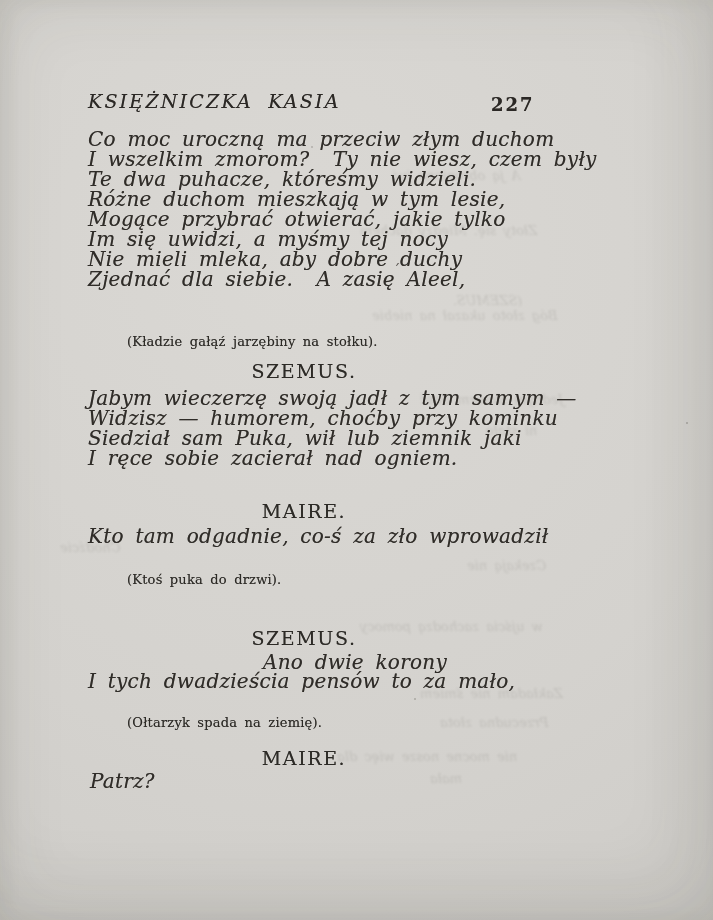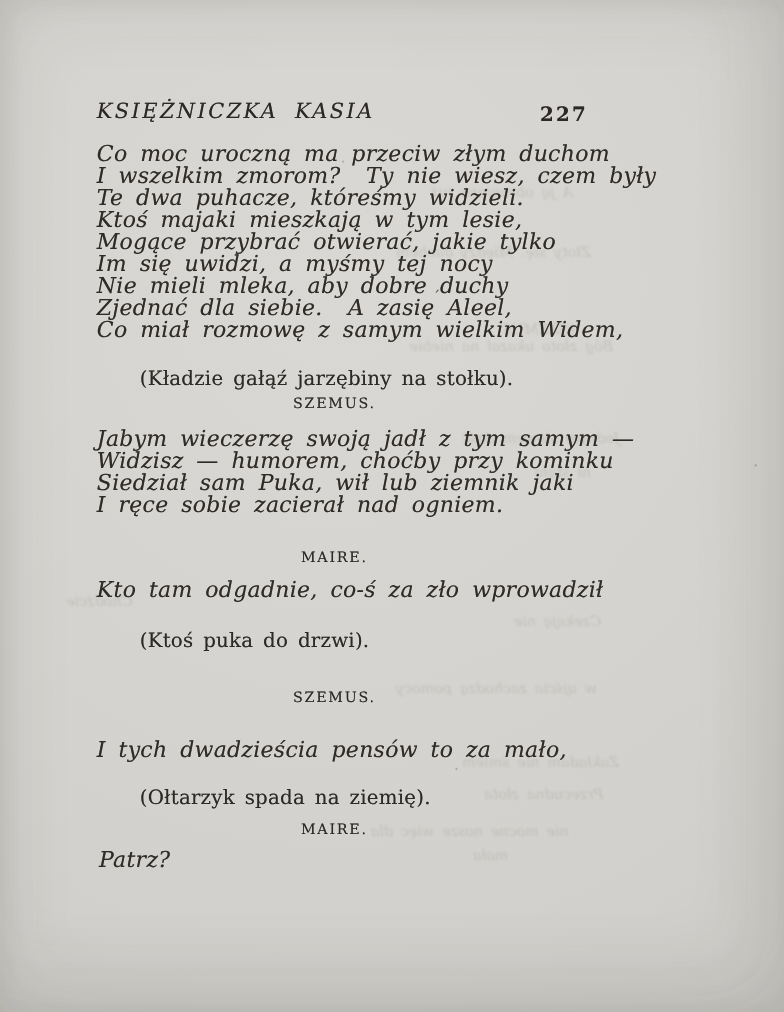--- a/index.html
+++ b/index.html
@@ -37,30 +37,30 @@
   }
   .verse {
     font-style: italic;
     font-size: 20px;
     letter-spacing: 0.25px;
     word-spacing: 5px;
     color: #2f2c28;
     text-shadow: 0 0 0.6px rgba(47,44,40,0.5);
   }
   .stage {
-    font-size: 18px;
+    font-size: 13px;
     word-spacing: 3px;
     letter-spacing: 0.2px;
     color: #2c2a26;
     text-shadow: 0 0 0.5px rgba(44,42,38,0.5);
   }
   .speaker {
     left: 88px; width: 432px;
     text-align: center;
-    font-size: 13px;
+    font-size: 19px;
     letter-spacing: 1.6px;
     color: #2c2a26;
     text-shadow: 0 0 0.5px rgba(44,42,38,0.5);
   }
   .ghost {
     font-style: italic;
     font-size: 13px;
     word-spacing: 3px;
     color: #4a473f;
     opacity: 0.14;
@@ -102,26 +102,25 @@
   <div class="abs ghost" style="left:440px; top:715px;">Przecudna złota</div>
   <div class="abs ghost" style="left:337px; top:749px;">nie mocne nosze więc dla</div>
   <div class="abs ghost" style="left:430px; top:771px;">mała</div>
 
   <div class="abs header-title" style="left:88px; top:90px;">KSIĘŻNICZKA KASIA</div>
   <div class="abs page-number" style="left:491px; top:94px;">227</div>
 
   <div class="abs verse" style="left:88px; top:127px;">Co moc uroczną ma przeciw złym duchom</div>
   <div class="abs verse" style="left:88px; top:147px;">I wszelkim zmorom?  Ty nie wiesz, czem były</div>
   <div class="abs verse" style="left:88px; top:167px;">Te dwa puhacze, któreśmy widzieli.</div>
-  <div class="abs verse" style="left:88px; top:187px;">Ktoś majaki mieszkają w tym lesie,</div>
+  <div class="abs verse" style="left:88px; top:187px;">Różne duchom mieszkają w tym lesie,</div>
   <div class="abs verse" style="left:88px; top:207px;">Mogące przybrać otwierać, jakie tylko</div>
   <div class="abs verse" style="left:88px; top:247px;">Nie mieli mleka, aby dobre duchy</div>
   <div class="abs verse" style="left:88px; top:227px;">Im się uwidzi, a myśmy tej nocy</div>
   <div class="abs verse" style="left:88px; top:267px;">Zjednać dla siebie.  A zasię Aleel,</div>
-  <div class="abs verse" style="left:88px; top:287px;">Co miał rozmowę z samym wielkim Widem,</div>
 
   <div class="abs stray-mark" style="left:393px; top:261px;">´</div>
 
   <div class="abs stage" style="left:127px; top:334px;">(Kładzie gałąź jarzębiny na stołku).</div>
 
   <div class="abs speaker" style="top:360px;">SZEMUS.</div>
 
   <div class="abs verse" style="left:88px; top:386px;">Jabym wieczerzę swoją jadł z tym samym —</div>
   <div class="abs verse" style="left:88px; top:406px;">Widzisz — humorem, choćby przy kominku</div>
   <div class="abs verse" style="left:88px; top:446px;">I ręce sobie zacierał nad ogniem.</div>
@@ -130,20 +129,21 @@
 
   <div class="abs speaker" style="top:500px;">MAIRE.</div>
 
   <div class="abs verse" style="left:88px; top:524px;">Kto tam odgadnie, co-ś za zło wprowadził</div>
 
   <div class="abs stage" style="left:127px; top:572px;">(Ktoś puka do drzwi).</div>
 
 
   <div class="abs speaker" style="top:627px;">SZEMUS.</div>
 
+  <div class="abs verse" style="left:263px; top:650px;">Ano dwie korony</div>
   <div class="abs verse" style="left:88px; top:669px;text-align:right;">I tych dwadzieścia pensów to za mało,</div>
 
   <div class="abs stage" style="left:127px; top:715px;">(Ołtarzyk spada na ziemię).</div>
 
   <div class="abs speaker" style="top:747px;">MAIRE.</div>
 
   <div class="abs verse" style="left:90px; top:769px;">Patrz?</div>
 
   <div class="speck" style="left:499px; top:108px;"></div>
 

